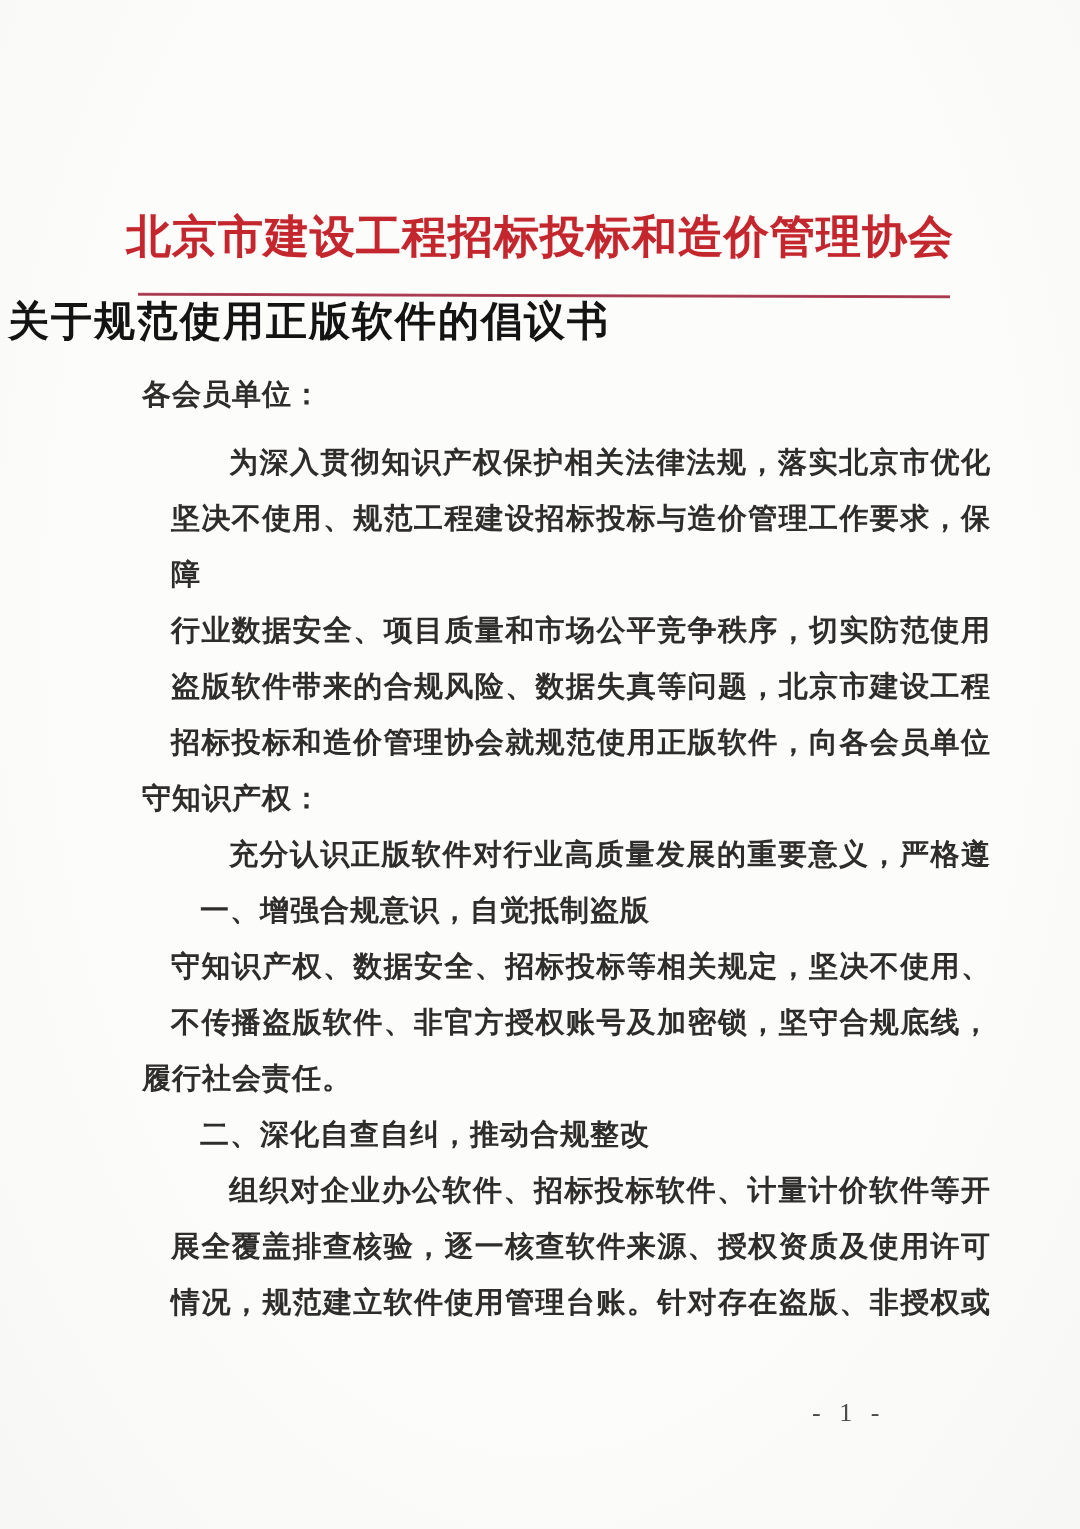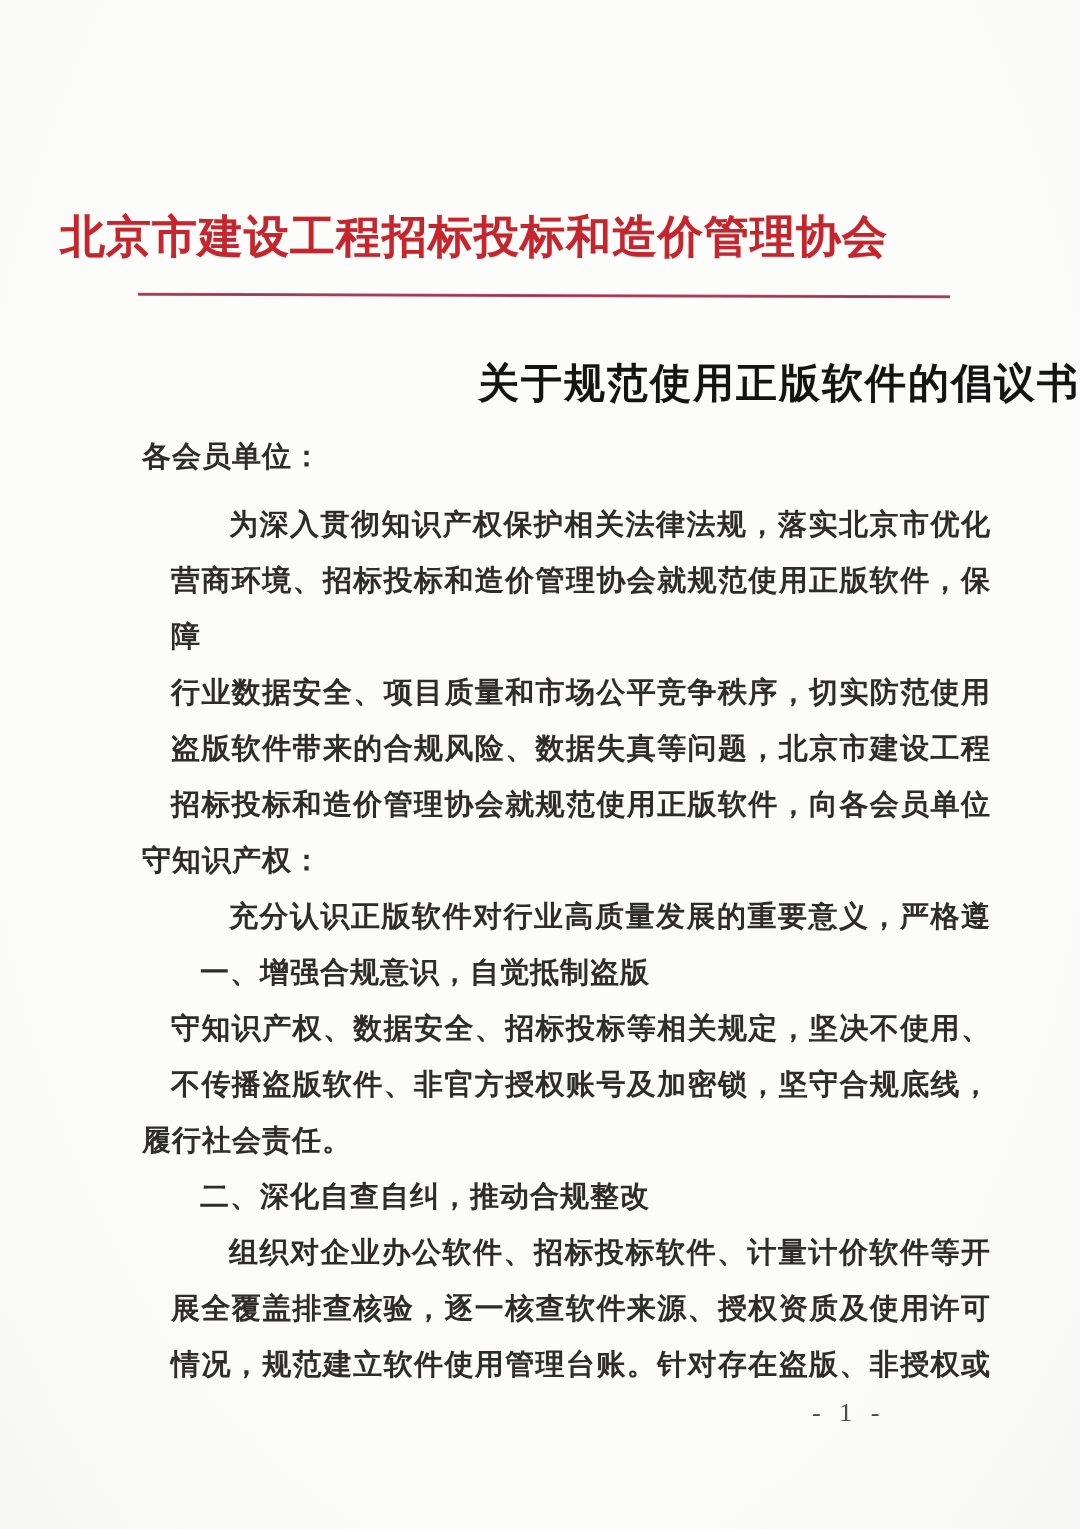--- a/index.html
+++ b/index.html
@@ -13,46 +13,46 @@
     width: 1080px;
     height: 1529px;
     margin: 0 auto;
     background:
       radial-gradient(ellipse at 50% 40%, rgba(255,255,255,0) 60%, rgba(120,120,120,0.04) 100%),
       #fcfcfb;
     overflow: hidden;
   }
   .letterhead {
     margin: 212px 60px 0 60px;
-    text-align: left;
+    text-align: center;
     font-family: "Liberation Serif", "DejaVu Serif", serif;
     font-weight: bold;
     font-size: 45px;
     letter-spacing: 1px;
     line-height: 1.15;
     color: #c4262e;
     text-shadow: 0 0 1px rgba(196, 38, 46, 0.35);
     white-space: nowrap;
   }
   .red-rule {
     height: 3px;
     margin: 30px 130px 0 138px;
     background: linear-gradient(to bottom, #c05a6e, #a03246, #b44e62);
     transform: rotate(0.18deg);
   }
   .doc-title {
-    margin-top: 62px;
-    text-align: right;
+    text-align: left;
     font-family: "Liberation Sans", "DejaVu Sans", sans-serif;
     font-weight: bold;
     font-size: 41px;
     letter-spacing: 2px;
     line-height: 1.2;
     color: #141414;
     white-space: nowrap;
+    padding-left: 8px;
   }
   .body-block {
     margin-top: 20px;
     padding-left: 142px;
     width: 962px; 
     color: #2e2d2c;
     font-size: 29px;
     letter-spacing: 1px;
     line-height: 56px;
   }
@@ -91,21 +91,21 @@
 
   <div class="red-rule"></div>
 
   <div class="doc-title">关于规范使用正版软件的倡议书</div>
 
   <div class="body-block">
 
     <div class="bline salutation">各会员单位：</div>
 
     <div class="bline indent justify">为深入贯彻知识产权保护相关法律法规，落实北京市优化</div>
-    <div class="bline justify">营商环境、招标投标和造价管理协会就规范使用正版软件，保障</div>
+    <div class="bline justify">坚决不使用、规范工程建设招标投标与造价管理工作要求，保障</div>
     <div class="bline justify">行业数据安全、项目质量和市场公平竞争秩序，切实防范使用</div>
     <div class="bline justify">盗版软件带来的合规风险、数据失真等问题，北京市建设工程</div>
     <div class="bline justify">招标投标和造价管理协会就规范使用正版软件，向各会员单位</div>
     <div class="bline">守知识产权：</div>
     <div class="bline indent justify">充分认识正版软件对行业高质量发展的重要意义，严格遵</div>
     <div class="bline indent">一、增强合规意识，自觉抵制盗版</div>
     <div class="bline justify">守知识产权、数据安全、招标投标等相关规定，坚决不使用、</div>
     <div class="bline justify">不传播盗版软件、非官方授权账号及加密锁，坚守合规底线，</div>
     <div class="bline">履行社会责任。</div>
     <div class="bline indent">二、深化自查自纠，推动合规整改</div>

